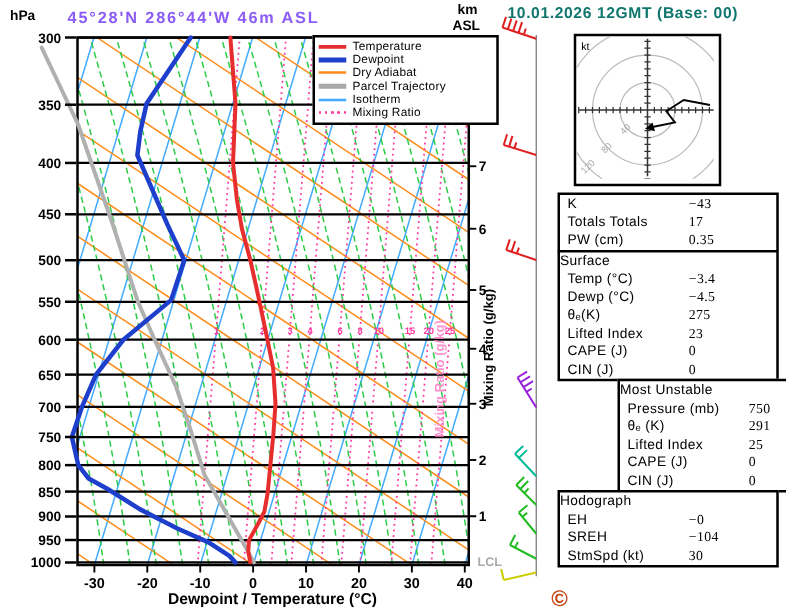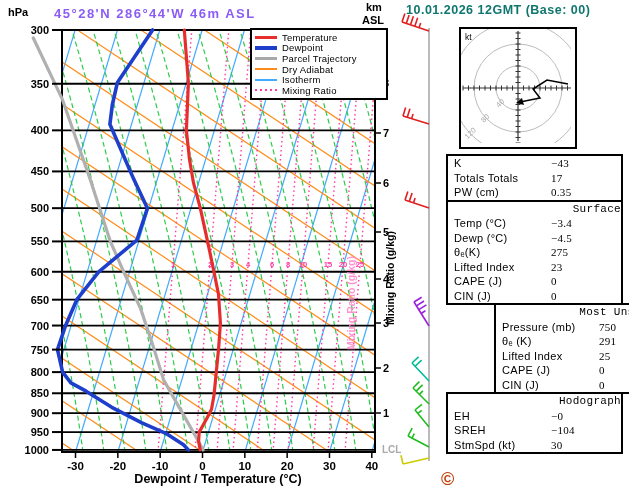--- a/index.html
+++ b/index.html
@@ -2,30 +2,30 @@
 <html><head>
 <meta charset="utf-8">
 <style>
   html,body{margin:0;padding:0;background:#fff;}
   .canvas{position:relative;width:629px;height:486px;background:#fff;overflow:hidden;
           font-family:"Liberation Sans",sans-serif;}
   .abs{position:absolute;}
   #plot-svg{position:absolute;left:0;top:0;}
   .station-title{left:54px;top:6px;font-size:13px;font-weight:bold;letter-spacing:1.5px;color:#8b5cf6;}
   .datetime{left:406px;top:3px;font-size:12.5px;font-weight:bold;letter-spacing:0.5px;color:#0f766e;}
-  .legend{left:250px;top:28px;width:124px;border:2px solid #000;background:#fff;padding:2px 7px 2px 3px;z-index:5;}
+  .legend{left:250px;top:28px;width:124px;border:2px solid #000;background:#fff;padding:2px 18px 2px 3px;z-index:5;}
   .legend-row{display:flex;align-items:center;height:10.6px;}
   .legend-sample{width:22px;margin-right:5px;flex:0 0 22px;}
   .legend-label{font-size:9.5px;color:#000;white-space:nowrap;letter-spacing:0.2px;}
   .hodo{left:459px;top:27px;width:114px;height:118px;border:2px solid #000;background:#fff;overflow:hidden;}
   .tablebox{left:446px;width:177px;border:2px solid #000;background:#fff;box-sizing:border-box;}
   .trow{position:relative;height:14.5px;line-height:14.5px;font-size:11px;color:#000;
         padding-left:6px;letter-spacing:0.3px;white-space:nowrap;}
   .trow .val{position:absolute;left:103px;top:0;font-family:Liberation Serif, serif;}
-  .thead{text-align:right;padding-left:12px;font-family:Liberation Mono, monospace;}
+  .thead{text-align:left;padding-left:0;}
   .footer{left:441px;top:469px;font-size:18px;font-weight:bold;letter-spacing:0.4px;color:#c2410c;}
 </style>
 </head>
 <body>
 
 <div class="canvas">
 
   <svg id="plot-svg" width="629" height="486">
       <defs>
         <clipPath id="plotclip">
@@ -252,26 +252,26 @@
   <div class="abs legend" id="legend">
       <div class="legend-row">
         <div class="legend-sample" style="height: 3.5px; background: rgb(230, 46, 46);"></div>
         <span class="legend-label">Temperature</span>
       </div>
       <div class="legend-row">
         <div class="legend-sample" style="height: 3.5px; background: rgb(30, 62, 204);"></div>
         <span class="legend-label">Dewpoint</span>
       </div>
       <div class="legend-row">
+        <div class="legend-sample" style="height: 2px; background: rgb(255, 140, 26);"></div>
+        <span class="legend-label">Dry Adiabat</span>
+      </div>
+      <div class="legend-row">
         <div class="legend-sample" style="height: 3.5px; background: rgb(168, 168, 168);"></div>
         <span class="legend-label">Parcel Trajectory</span>
-      </div>
-      <div class="legend-row">
-        <div class="legend-sample" style="height: 2px; background: rgb(255, 140, 26);"></div>
-        <span class="legend-label">Dry Adiabat</span>
       </div>
       <div class="legend-row">
         <div class="legend-sample" style="height: 2px; background: rgb(66, 170, 255);"></div>
         <span class="legend-label">Isotherm</span>
       </div>
       <div class="legend-row">
         <div class="legend-sample" style="height: 2px; background-image: repeating-linear-gradient(90deg, rgb(255, 58, 160) 0px, rgb(255, 58, 160) 2px, transparent 2px, transparent 5px);"></div>
         <span class="legend-label">Mixing Ratio</span>
       </div>
     </div>

